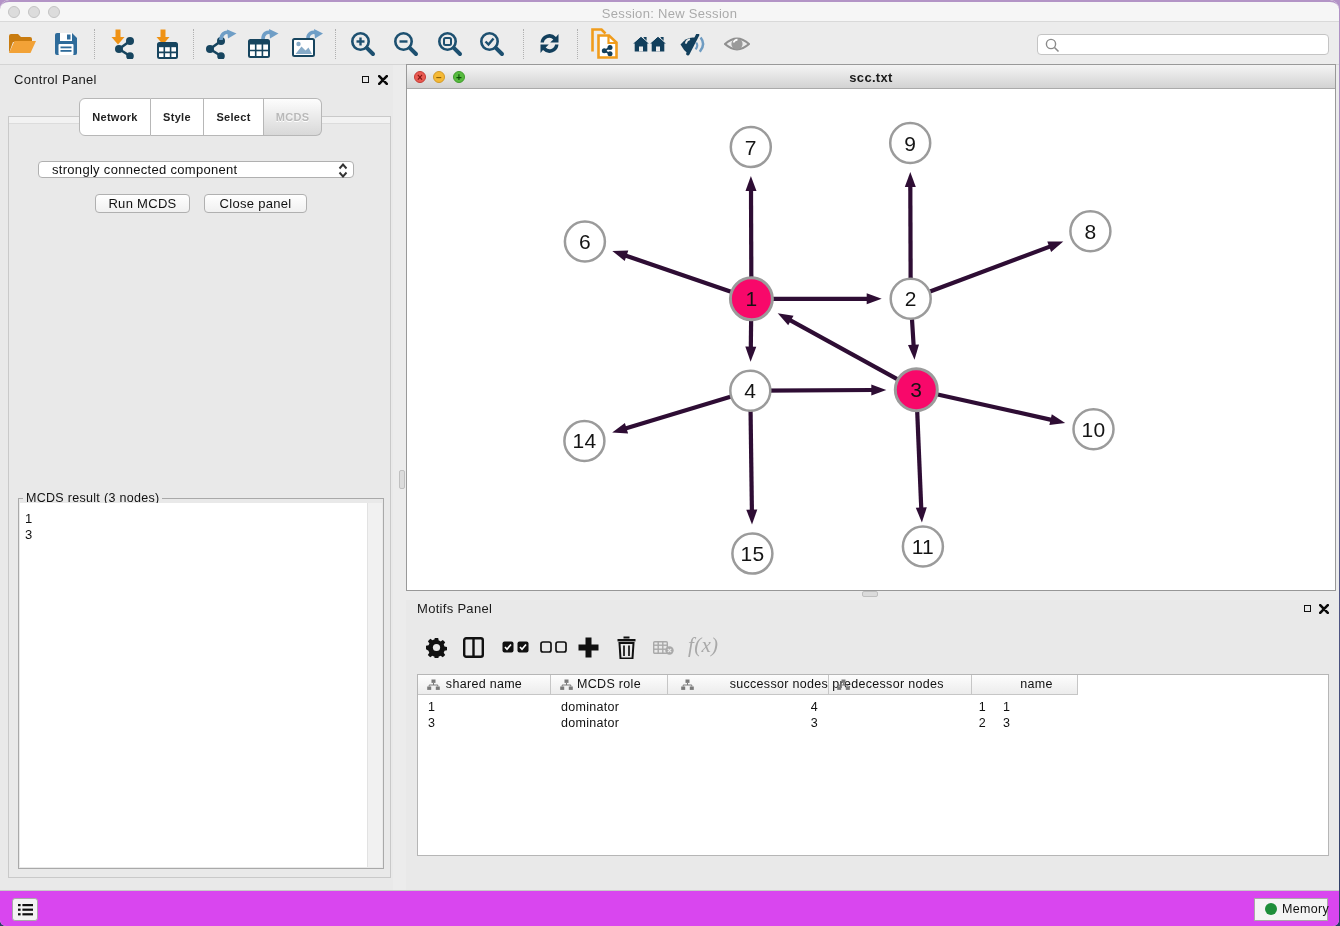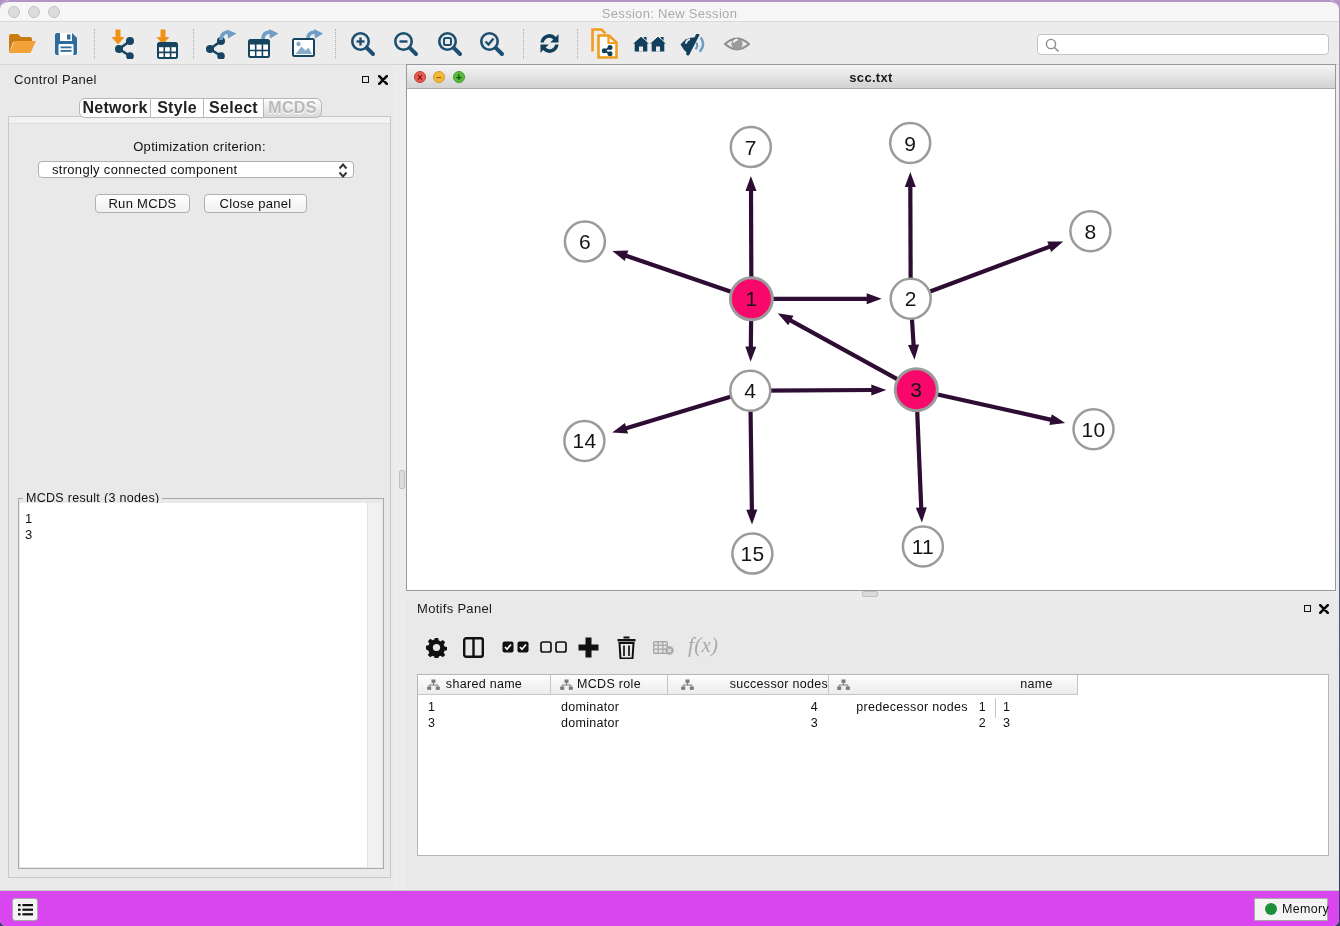--- a/index.html
+++ b/index.html
@@ -22,21 +22,21 @@
 .tbsep { position:absolute; top:6px; height:30px; width:0; border-left:1px dotted #b0b0b0; }
 #searchbox { position:absolute; left:1037px; top:11px; width:292px; height:21px; background:#fff;
   border:1px solid #c4c4c4; border-radius:4px; }
 
 #cp { position:absolute; left:0; top:65px; width:393px; height:825px; background:#e9e9e9; }
 #cp-title { position:absolute; left:14px; top:7px; font-size:13px; color:#1a1a1a; }
 .panel-float { position:absolute; width:7px; height:7px; border:1.5px solid #111; }
 .panel-x { position:absolute; width:11px; height:11px; }
 .panel-x svg { display:block; }
 .tabs { position:absolute; display:flex; z-index:3; }
-.tab { height:20px; font-size:16px; font-weight:bold; color:#222; background:#fff; border:1px solid #b7b7b7;
+.tab { height:38px; font-size:11px; font-weight:bold; color:#222; background:#fff; border:1px solid #b7b7b7;
   border-left:none; display:flex; align-items:center; justify-content:center; }
 .tab.first { border-left:1px solid #b7b7b7; border-radius:6px 0 0 6px; }
 .tab.sel { background:linear-gradient(180deg,#fdfdfd,#d8d8d8); color:#b9b9b9;
   text-shadow:0 1px 0 #fff; border-radius:0 6px 6px 0; }
 #cp-body { position:absolute; left:8px; top:51px; width:383px; height:762px;
   border:1px solid #c9c9c9; background:#e9e9e9; }
 #cp-body-top { position:absolute; left:0; top:0; width:100%; height:7px; background:#f2f2f2;
   border-bottom:1px solid #dcdcdc; }
 #optlabel { position:absolute; left:0; top:22px; width:100%; text-align:center; font-size:13px; color:#111; }
 #dropdown { position:absolute; left:29px; top:44px; width:316px; height:17px; background:#fff;
@@ -277,21 +277,20 @@
         </svg>
       </div>
     <div class="tabs" style="left:79px; top:33px;">
       <div class="tab first" style="width:72px;">Network</div>
       <div class="tab" style="width:53px;">Style</div>
       <div class="tab" style="width:60px;">Select</div>
       <div class="tab sel" style="width:58px;">MCDS</div>
     </div>
     <div id="cp-body">
       <div id="cp-body-top"></div>
-      <div id="optlabel">Optimization criterion:</div>
       <div id="dropdown">strongly connected component
         <svg width="10" height="15" viewBox="0 0 10 15" style="position:absolute;right:5px;top:1px;">
           <path d="M1.5 5.5 L5 1.5 L8.5 5.5 M1.5 9.5 L5 13.5 L8.5 9.5" fill="none" stroke="#333" stroke-width="1.9"></path>
         </svg>
       </div>
       <div class="btn" style="left:86px; top:77px; width:95px;">Run MCDS</div>
       <div class="btn" style="left:195px; top:77px; width:103px;">Close panel</div>
       <div id="mcds-group">
         <div id="mcds-legend">MCDS result (3 nodes)</div>
         <div id="mcds-white">
@@ -420,21 +419,21 @@
       <circle cx="16.5" cy="9.5" r="4.2" fill="#a9a9a9"></circle>
       <path d="M14.8 7.8 L18.2 11.2 M18.2 7.8 L14.8 11.2" stroke="#e9e9e9" stroke-width="1.2"></path>
     </svg>
 
     <div class="abs" style="left:282px;top:33px;font-family:'Liberation Serif',serif;font-style:italic;font-size:21px;color:#a9a9a9;">f(x)</div>
     <div id="tbl">
       <div id="tbl-head">
         <div class="th" style="left:0; width:133px;">shared name</div>
         <div class="th" style="left:133px; width:117px;">MCDS role</div>
         <div class="th" style="left:250px; width:161px;text-align:right;">successor nodes</div>
-        <div class="th" style="left:411px; width:167px;margin-top:23px;">predecessor nodes</div>
+        <div class="th" style="left:387px; width:167px;">predecessor nodes</div>
         <div class="th" style="left:578px; width:82px;">name</div>
       </div>
       <svg class="hicon" style="left:9px" width="13" height="12" viewBox="0 0 13 12">
           <g fill="#7a7a7a">
             <rect x="4.5" y="0.5" width="4" height="3.4"></rect>
             <rect x="0.2" y="7.5" width="4" height="3.4"></rect>
             <rect x="8.8" y="7.5" width="4" height="3.4"></rect>
           </g>
           <path d="M6.5 4 V6 M2.2 7.4 V6 H10.8 V7.4" stroke="#7a7a7a" stroke-width="1" fill="none"></path>
         </svg>

